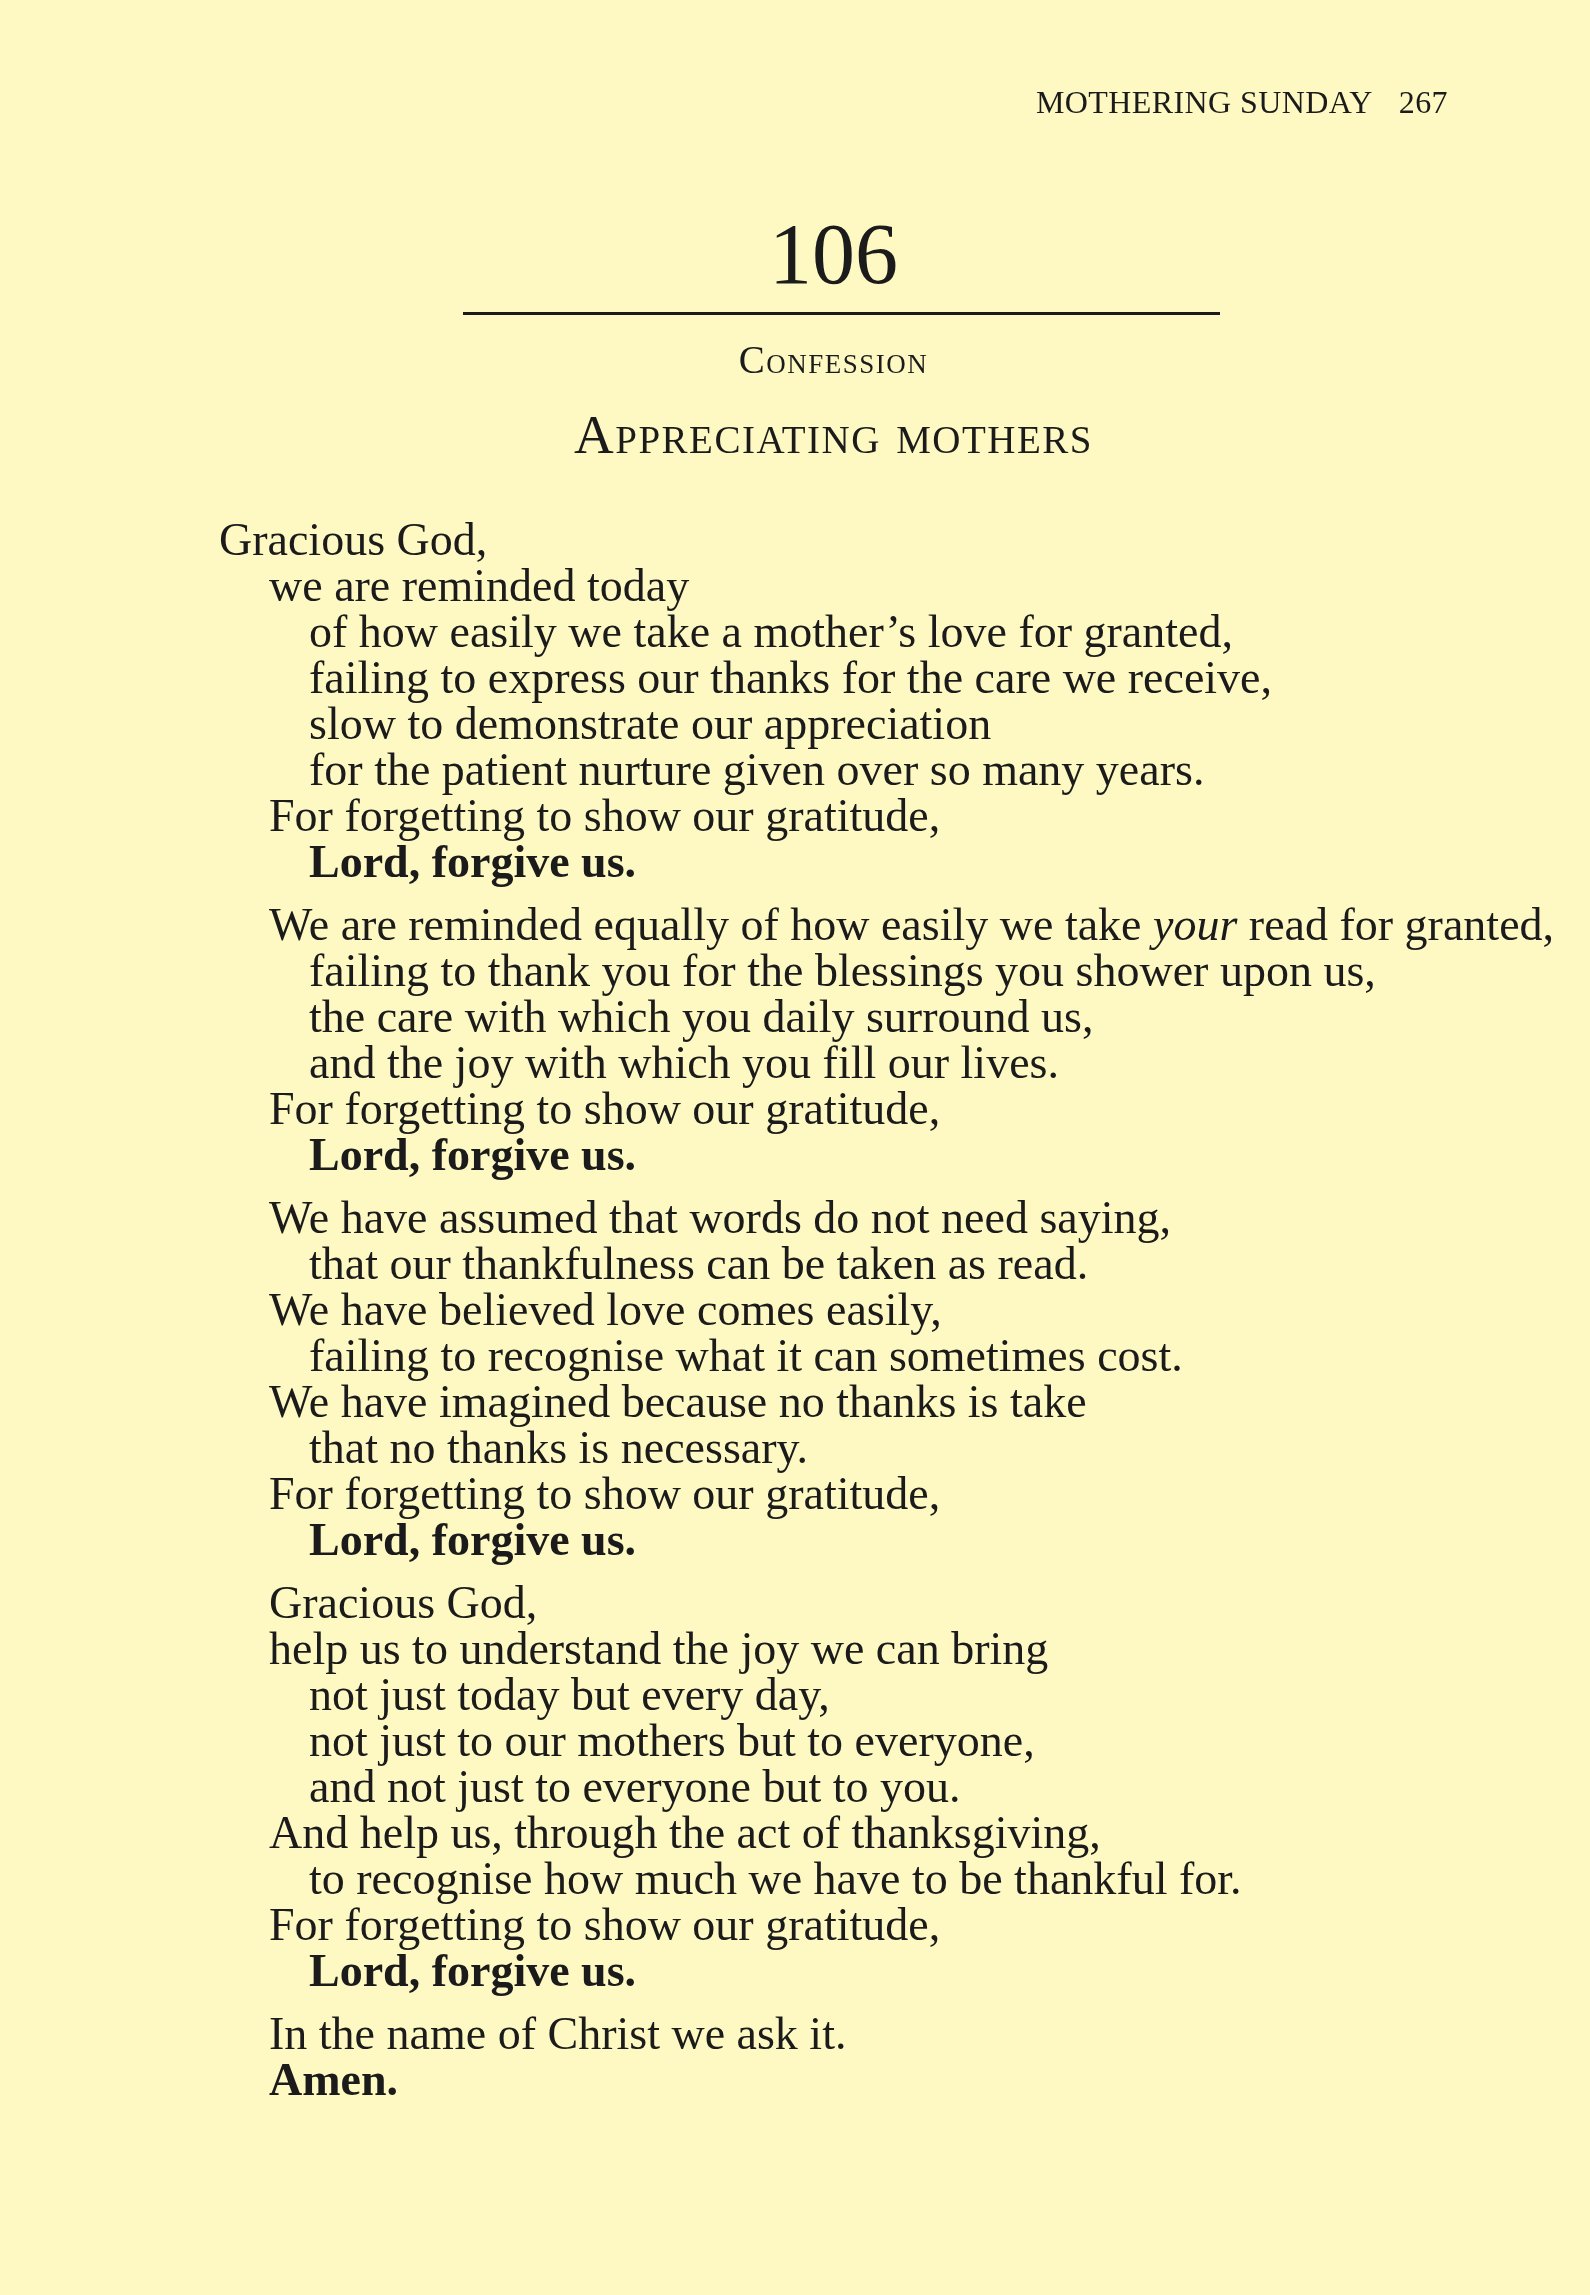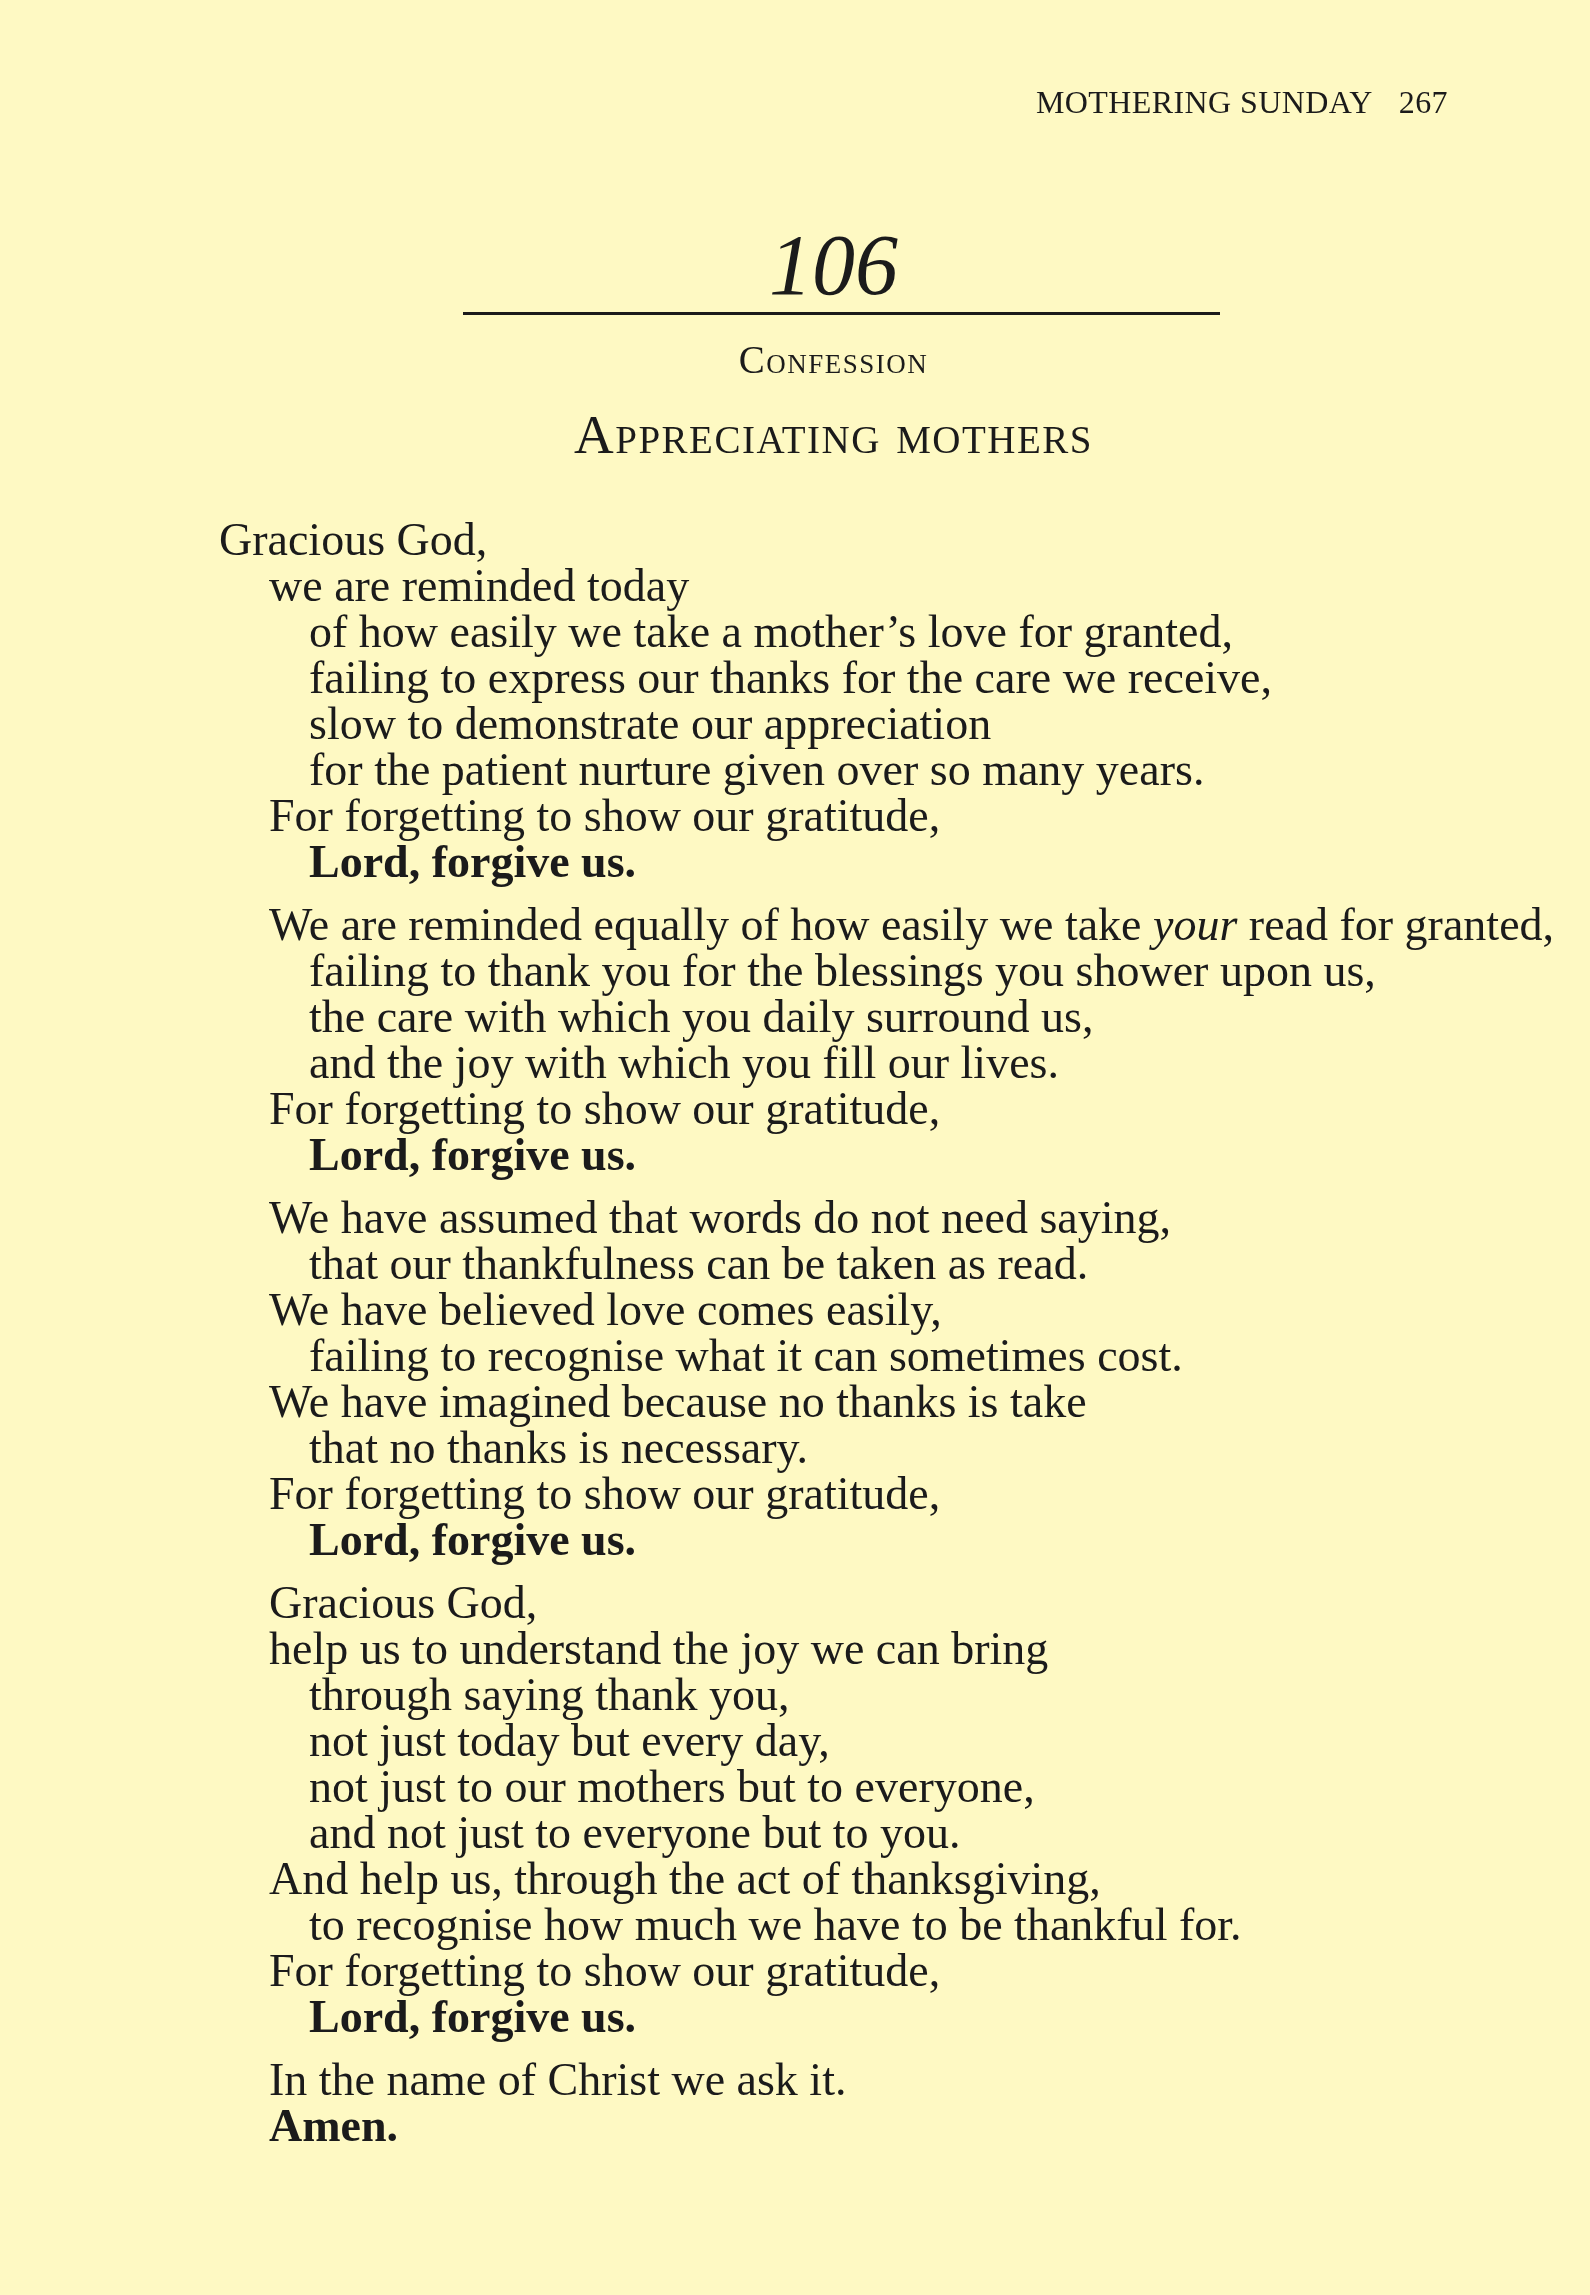--- a/index.html
+++ b/index.html
@@ -30,24 +30,23 @@
     margin-left: 26px;
   }
   
   .head-col {
     position: absolute;
     left: 219px;
     right: 142px;
     text-align: center;
   }
   .prayer-number {
-    top: 222px;
+    top: 211px;
     font-size: 86px;
     line-height: 1;
-    font-style: italic;
   }
   .divider {
     position: absolute;
     top: 312px;
     left: 463px;
     width: 757px;
     height: 3.1px;
     background: #1b1b1b;
   }
   .heading-1 {
@@ -125,21 +124,20 @@
         <div class="line indent-1">We have believed love comes easily,</div>
         <div class="line indent-2">failing to recognise what it can sometimes cost.</div>
         <div class="line indent-1">We have imagined because no thanks is take</div>
         <div class="line indent-2">that no thanks is necessary.</div>
         <div class="line indent-1">For forgetting to show our gratitude,</div>
         <div class="line indent-2 bold">Lord, forgive us.</div>
       </div>
       <div class="stanza">
         <div class="line indent-1">Gracious God,</div>
         <div class="line indent-1">help us to understand the joy we can bring</div>
-        <div class="line indent-2">through saying thank you,</div>
         <div class="line indent-2">not just today but every day,</div>
         <div class="line indent-2">not just to our mothers but to everyone,</div>
         <div class="line indent-2">and not just to everyone but to you.</div>
         <div class="line indent-1">And help us, through the act of thanksgiving,</div>
         <div class="line indent-2">to recognise how much we have to be thankful for.</div>
         <div class="line indent-1">For forgetting to show our gratitude,</div>
         <div class="line indent-2 bold">Lord, forgive us.</div>
       </div>
       <div class="stanza">
         <div class="line indent-1">In the name of Christ we ask it.</div>

